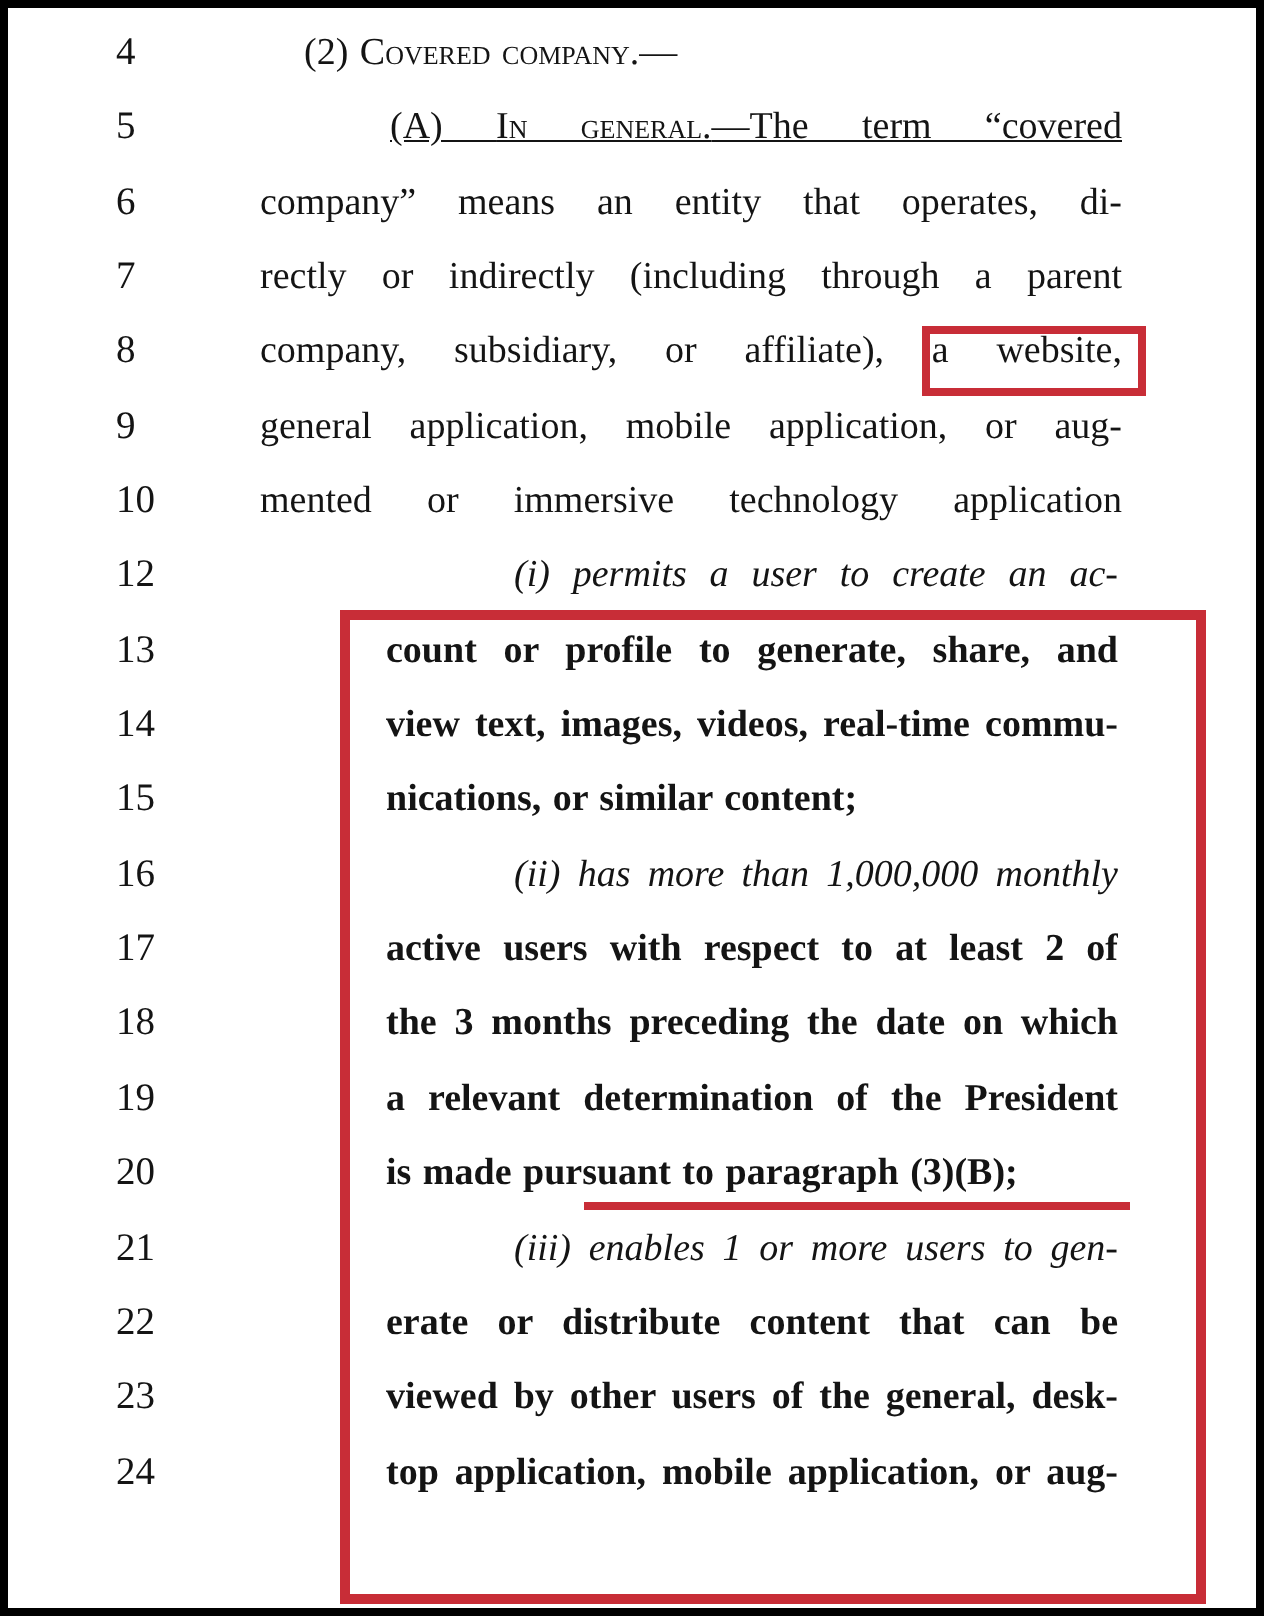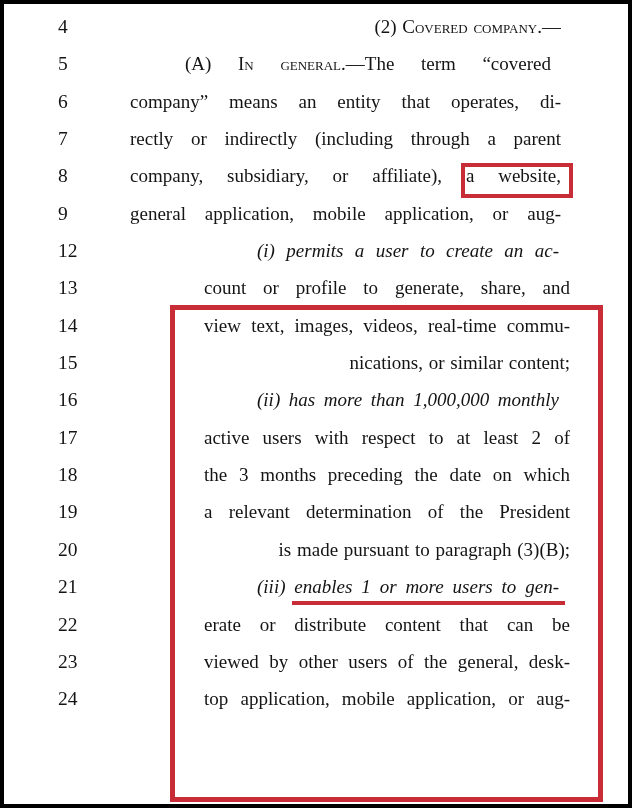--- a/index.html
+++ b/index.html
@@ -34,28 +34,28 @@
   }
   .line-text {
     position: absolute;
     top: 0;
     white-space: normal;
     overflow: hidden;
     height: 37.35px;
     word-spacing: 1px;
   }
   .line-text.justify { text-align: justify; text-align-last: justify; }
-  .line-text.left { text-align: right; }
+  .line-text.left { text-align: left; }
   .sc { font-variant: small-caps; }
   
   .ind-para-first  { left: 148px; width: 409px; }
-  .ind-sub-first   { left: 181px; width: 366px; }
+  .ind-sub-first   { left: 191px; width: 366px; text-decoration: underline; }
   .ind-body        { left: 126px; width: 431px; }
   .ind-clause-first{ left: 253px; width: 302px; font-style: italic; }
-  .ind-clause-body { left: 200px; width: 366px; }
+  .ind-clause-body { left: 189px; width: 366px; font-weight: bold; }
   
   .anno { position: absolute; pointer-events: none; }
   .anno-box { border-style: solid; border-color: var(--accent, #c82d37); background: transparent; box-sizing: border-box; }
   #box-small { left: 457px; top: 159px; width: 112px; height: 35px; border-width: 4px; }
   #box-big   { left: 166px; top: 301px; width: 433px; height: 497px; border-width: 5px; }
   #underline { left: 288px; top: 597px; width: 273px; height: 4px; background: var(--accent, #c82d37); }
 </style>
 </head>
 <body>
 
@@ -77,20 +77,24 @@
         <span class="line-num">7</span>
         <div class="line-text ind-body justify"><span>rectly or indirectly (including through a parent</span></div>
       </div>
       <div class="row">
         <span class="line-num">8</span>
         <div class="line-text ind-body justify"><span>company, subsidiary, or affiliate), a website,</span></div>
       </div>
       <div class="row">
         <span class="line-num">9</span>
         <div class="line-text ind-body justify"><span>general application, mobile application, or aug-</span></div>
+      </div>
+      <div class="row">
+        <span class="line-num">10</span>
+        <div class="line-text ind-body justify"><span>mented or immersive technology application</span></div>
       </div>
       <div class="row">
         <span class="line-num">12</span>
         <div class="line-text ind-clause-first justify"><span>(i) permits a user to create an ac-</span></div>
       </div>
       <div class="row">
         <span class="line-num">13</span>
         <div class="line-text ind-clause-body justify"><span>count or profile to generate, share, and</span></div>
       </div>
       <div class="row">

